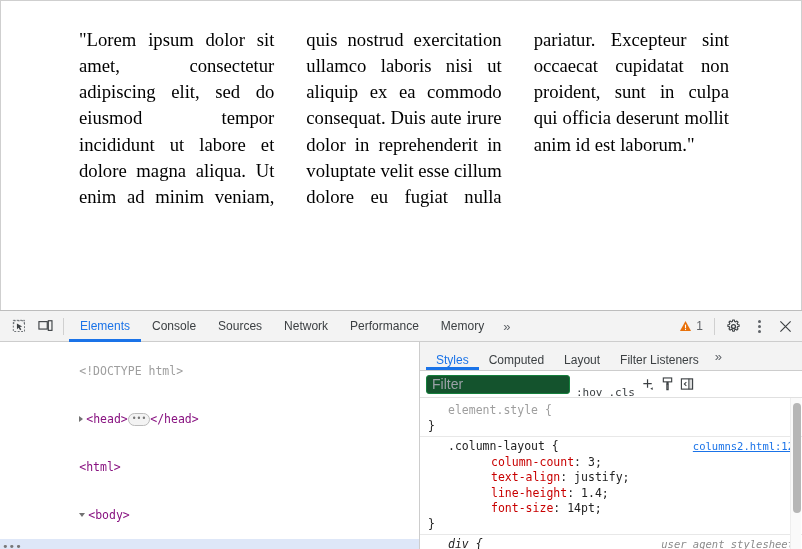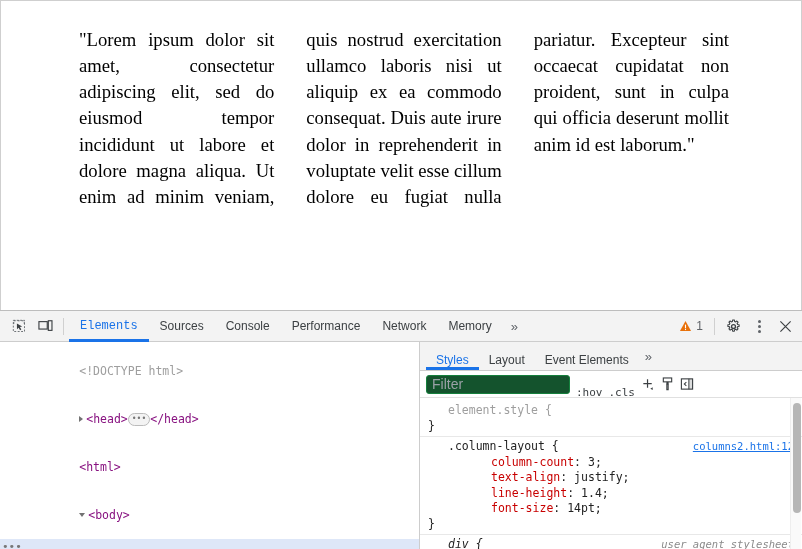--- a/index.html
+++ b/index.html
@@ -60,21 +60,21 @@
   .vsep { width: 1px; height: 17px; background: #d0d0d0; margin: 0 5px; flex: none; }
   .dt-tabs { display: flex; align-items: stretch; height: 31px; }
   .dt-tab {
     display: flex; align-items: center;
     padding: 0 11px;
     font-size: 12px;
     color: #3c4043;
     white-space: nowrap;
     position: relative;
   }
-  .dt-tab.active { color: #1a73e8; font-family: Liberation Mono, monospace; }
+  .dt-tab.active { color: #1a73e8; }
   .dt-tab.active::after {
     content: ""; position: absolute;
     left: 0; right: 0; bottom: 0; height: 3px; background: #1a73e8;
   }
   .dt-chev { display: flex; align-items: center; padding: 0 8px; color: #5f6368; font-size: 13px; }
   .spacer { flex: 1; }
   .warn-group { display: flex; align-items: center; gap: 4px; padding: 0 6px; }
   .warn-count { font-size: 12px; color: #5f6368; }
   .kebab { display: flex; flex-direction: column; gap: 2px; align-items: center; }
   .kebab i { width: 3px; height: 3px; border-radius: 50%; background: #5f6368; display: block; }
@@ -215,30 +215,30 @@
           <rect x="11.7" y="2" width="4.2" height="11" fill="none" stroke="#3c4043" stroke-width="1.3"></rect>
         </svg>
       </div>
       <div class="vsep"></div>
 
       <div class="dt-tabs">
         <div class="dt-tab active">
             <span>Elements</span>
           </div>
         <div class="dt-tab">
+            <span>Console</span>
+          </div>
+        <div class="dt-tab">
             <span>Sources</span>
           </div>
         <div class="dt-tab">
-            <span>Console</span>
+            <span>Network</span>
           </div>
         <div class="dt-tab">
             <span>Performance</span>
-          </div>
-        <div class="dt-tab">
-            <span>Network</span>
           </div>
         <div class="dt-tab">
             <span>Memory</span>
           </div>
         <div class="dt-chev">»</div>
       </div>
 
       <div class="spacer"></div>
 
       <div class="warn-group">
@@ -291,24 +291,27 @@
 
       </div>
 
       <div class="styles-pane">
 
         <div class="styles-tabbar">
           <div class="st-tab active">
               <span>Styles</span>
             </div>
           <div class="st-tab">
+              <span>Computed</span>
+            </div>
+          <div class="st-tab">
               <span>Layout</span>
             </div>
           <div class="st-tab">
-              <span>Event Elements</span>
+              <span>Filter Listeners</span>
             </div>
           <div class="st-chev">»</div>
         </div>
 
         <div class="styles-toolbar">
           <div class="filter-input">Filter</div>
           <span class="tb-txt">:hov</span>
           <span class="tb-txt">.cls</span>
           <span class="tb-ico">
             <svg width="14" height="14" viewBox="0 0 15 15">

